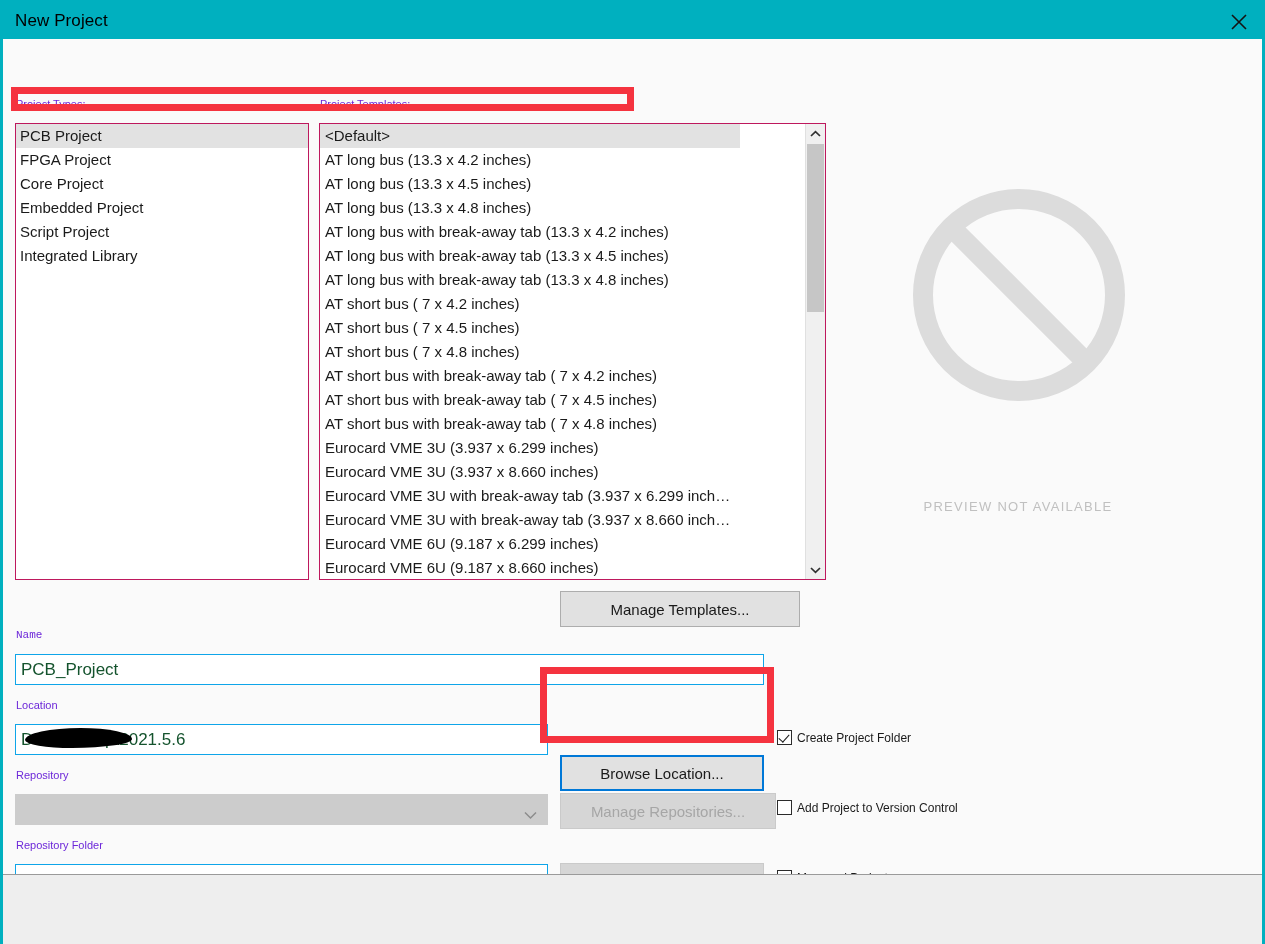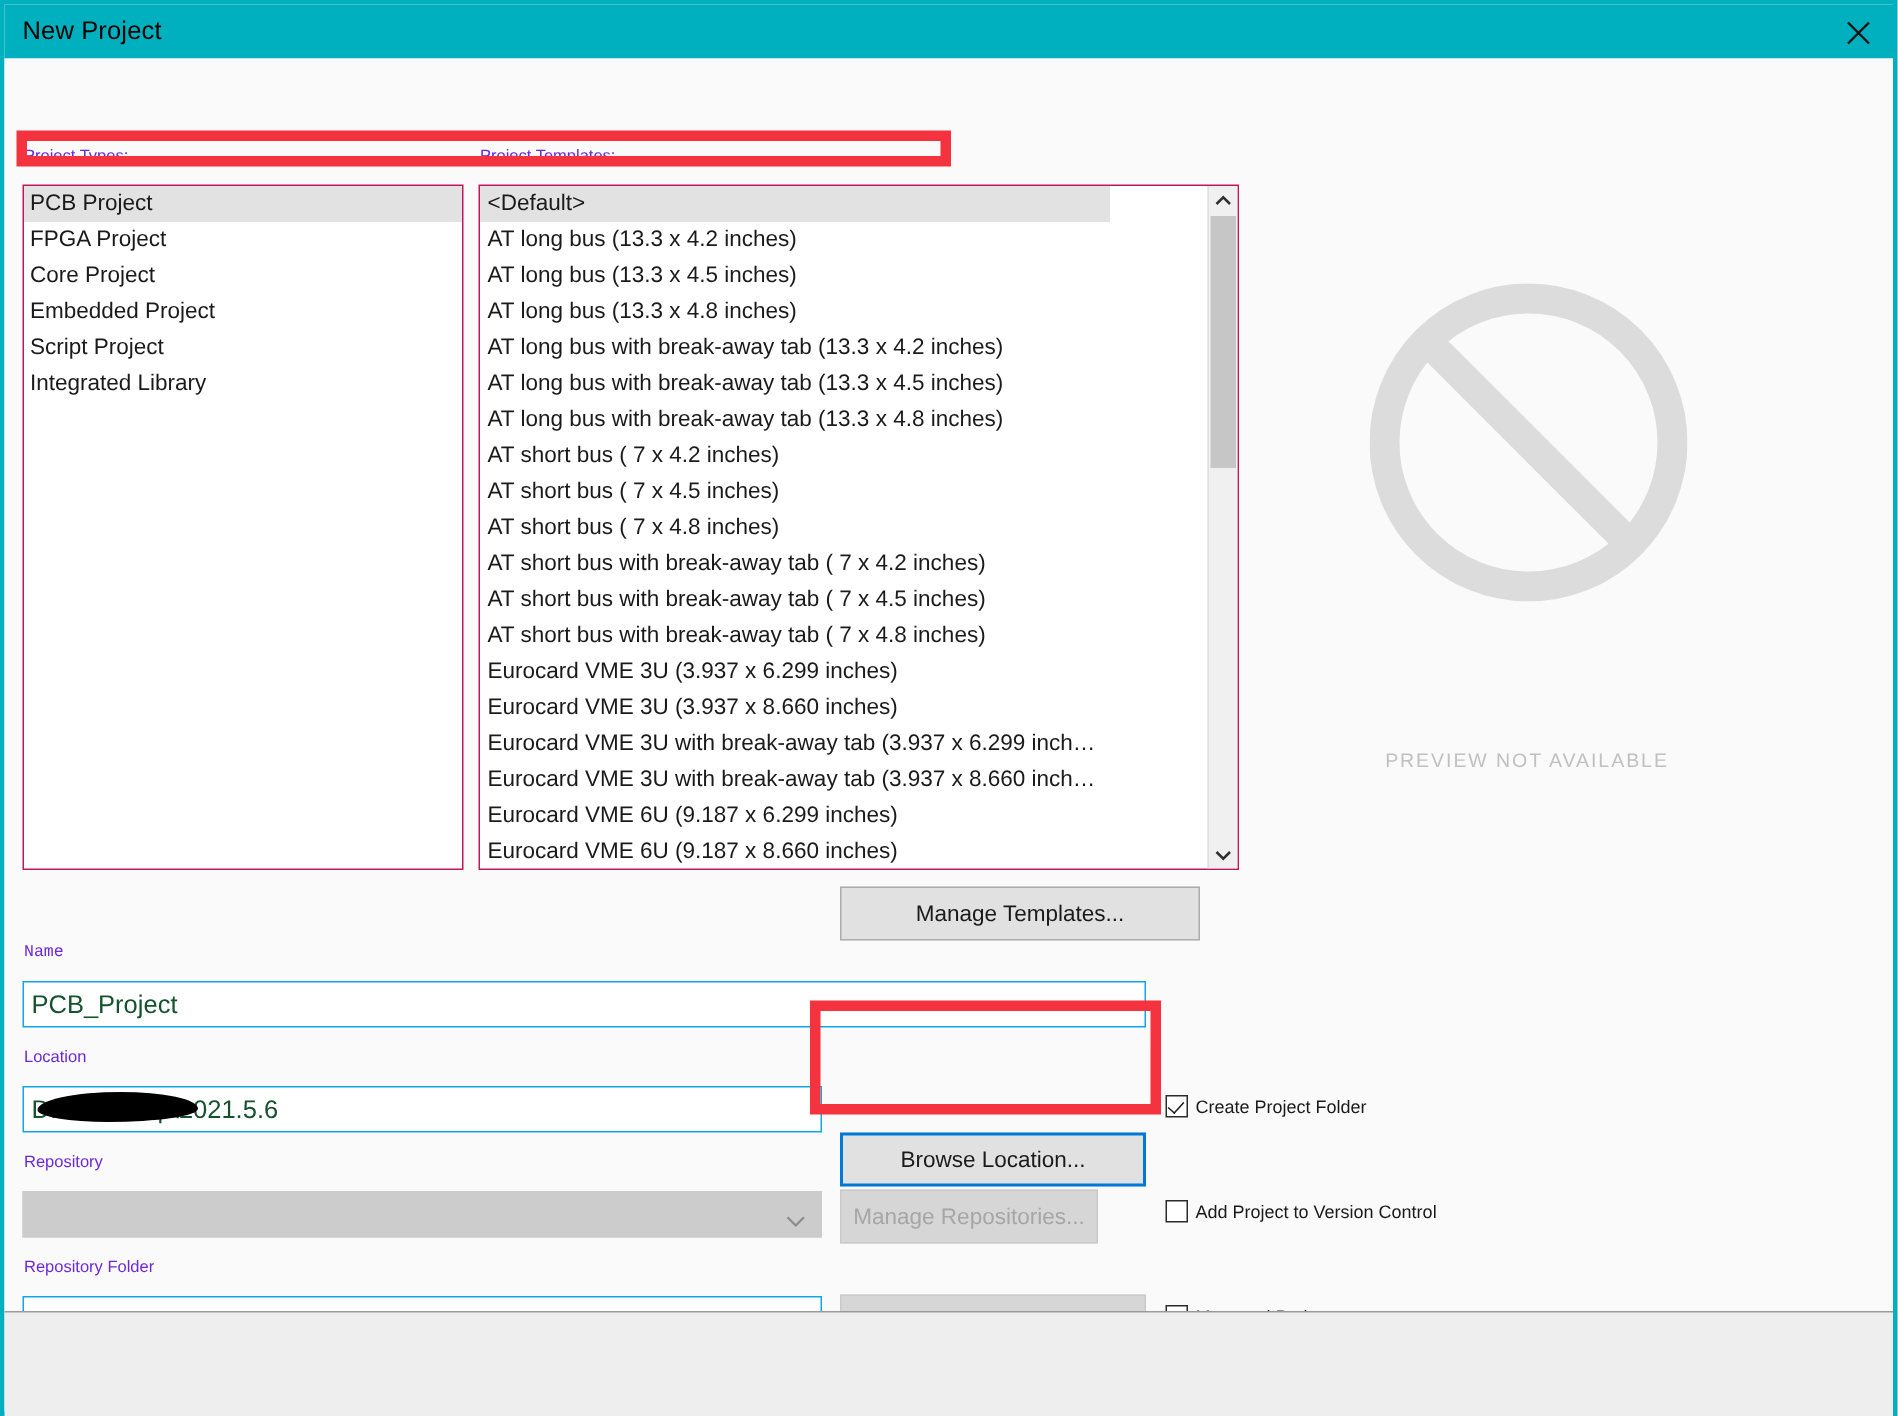--- a/index.html
+++ b/index.html
@@ -89,21 +89,21 @@
     background:#e1e1e1;border:1px solid #adadad;
     font-size:15px;color:#1a1a1a;
     display:flex;align-items:center;justify-content:center;
     font-family:"Liberation Sans", sans-serif;
     cursor:default;
   }
   .btn.disabled{color:#a6a6a6;background:#d6d6d6;border-color:#cacaca;}
   .btn.focused{border:2px solid #0078d7;}
   #btn-manage-templates{left:557px;top:552px;width:240px;height:36px;}
   #btn-browse-location{left:557px;top:704px;width:204px;height:36px;margin-top:12px;}
-  #btn-manage-repos{left:557px;top:754px;width:172px;height:36px;}
+  #btn-manage-repos{left:557px;top:754px;width:216px;height:36px;}
   #btn-browse-folder{left:557px;top:824px;width:204px;height:36px;}
   
   .tinput{
     position:absolute;box-sizing:border-box;
     background:#ffffff;border:1px solid #0ea5e9;
     font-size:17px;color:#14532d;
     padding-left:5px;
     display:flex;align-items:center;
     overflow:hidden;white-space:nowrap;
   }

